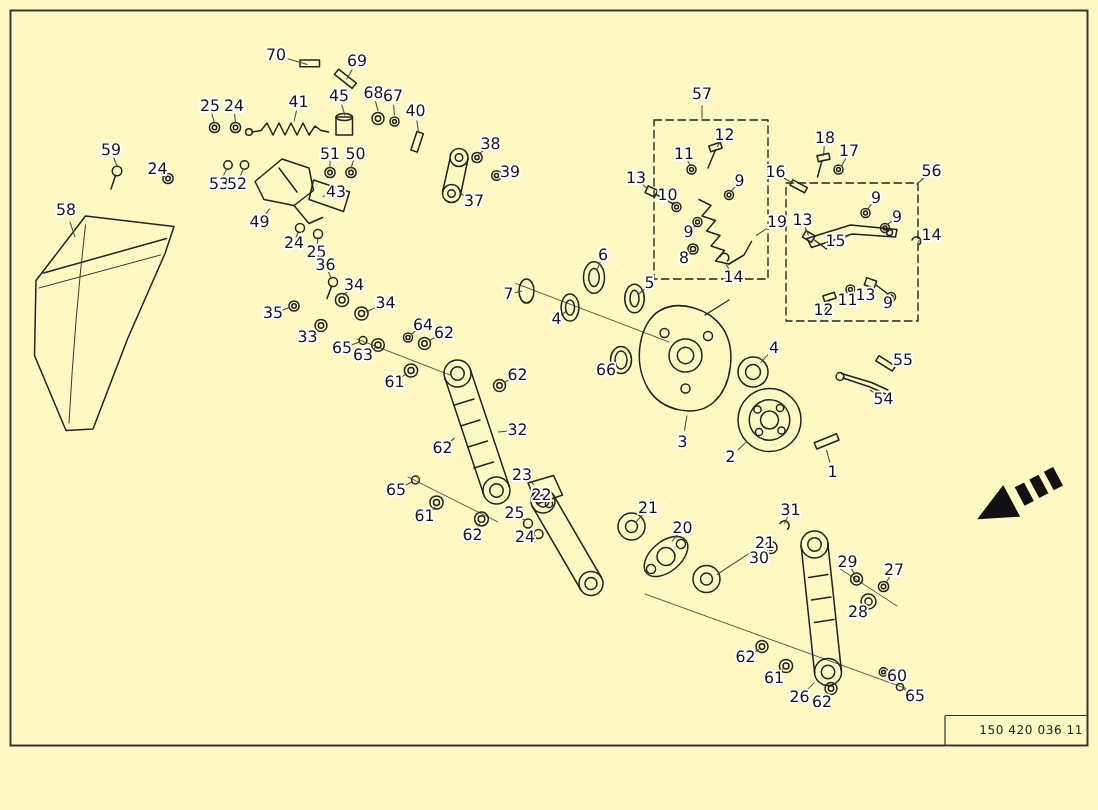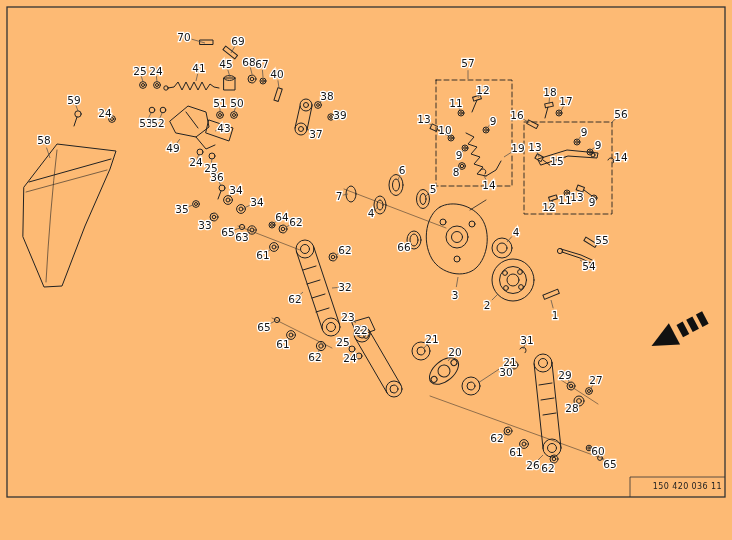--- a/index.html
+++ b/index.html
@@ -1,20 +1,20 @@
 <!DOCTYPE html>
 <html><head>
 <meta charset="utf-8">
 <style>
   html, body { margin: 0; padding: 0; background: #fff; }
   .page {
     position: relative;
     width: 732px;
     height: 540px;
-    background: #fdba74;
+    background: #fef9c3;
     font-family: "DejaVu Sans", sans-serif;
     overflow: hidden;
   }
   svg { display: block; }
   #artwork {
     stroke: #222;
     fill: none;
     stroke-width: 1;
     stroke-linejoin: round;
     stroke-linecap: round;

